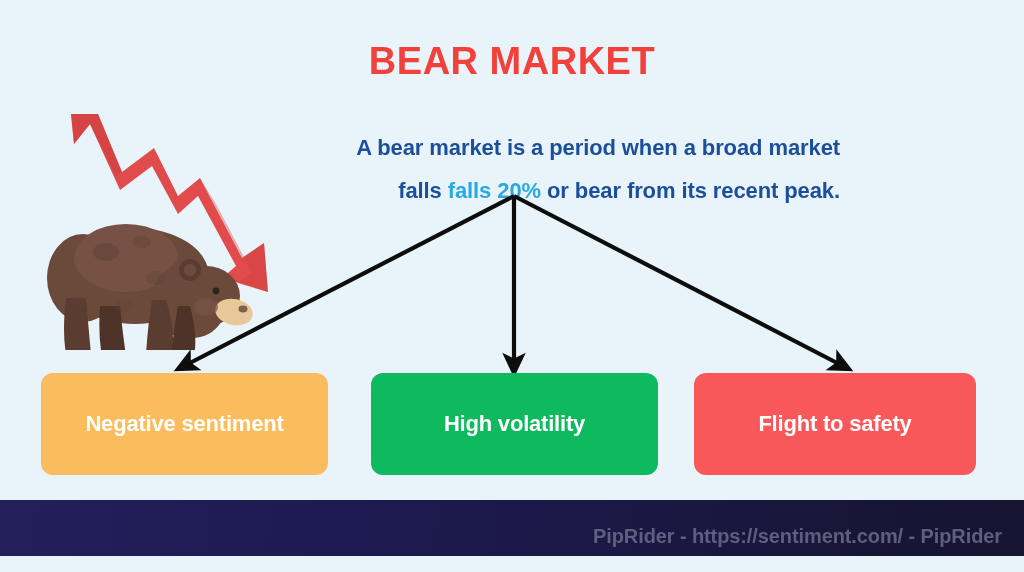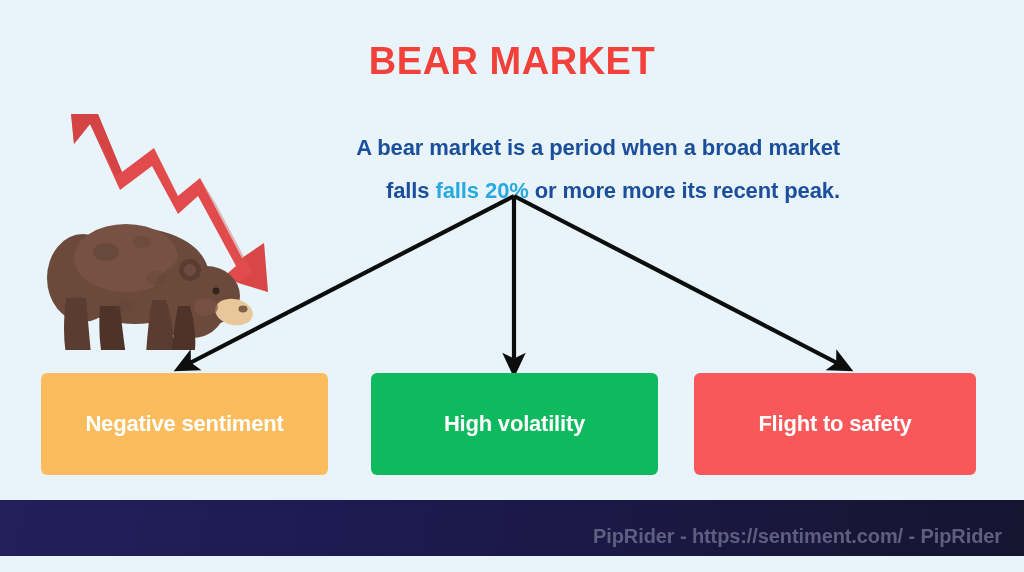--- a/index.html
+++ b/index.html
@@ -71,21 +71,21 @@
     width: 1024px;
     height: 572px;
     pointer-events: none;
   }
 
   
   .box {
     position: absolute;
     top: 373px;
     height: 102px;
-    border-radius: 6px;
+    border-radius: 12px;
     display: flex;
     align-items: center;
     justify-content: center;
     color: #ffffff;
     font-size: 22px;
     font-weight: bold;
     letter-spacing: -0.2px;
     text-align: center;
   }
   .box-1 { left: 41px;  width: 287px; background: #fbbc5e; }
@@ -132,21 +132,21 @@
 </style>
 </head>
 <body>
 
 <div class="canvas">
 
   <div class="title">BEAR MARKET</div>
 
   <div class="definition">
     <span>A bear market is a period when a broad market</span><br>
-    <span>falls </span><span class="hl">falls 20%</span><span> or more more its recent peak.</span>
+    <span>falls </span><span class="hl">falls 20%</span><span> or bear from its recent peak.</span>
   </div>
 
   <div class="illustration">
     <svg width="250" height="250" viewBox="0 0 250 250">
 
       <g>
         <path d="M33 14 L60 14 L84 72 L116 48 L140 96 L162 78 L204 158 L226 143 L230 192 L184 178 L198 166 L160 96 L140 114 L114 66 L82 90 L52 24 L36 44 Z" fill="#e24b4b"></path>
         <path d="M33 14 L60 14 L84 72 L78 76 L52 24 L36 44 Z" fill="#c93f3f" opacity="0.55"></path>
         <path d="M162 78 L204 158 L226 143 L230 192 L200 183 L214 172 L178 104 Z" fill="#c93f3f" opacity="0.35"></path>
       </g>

